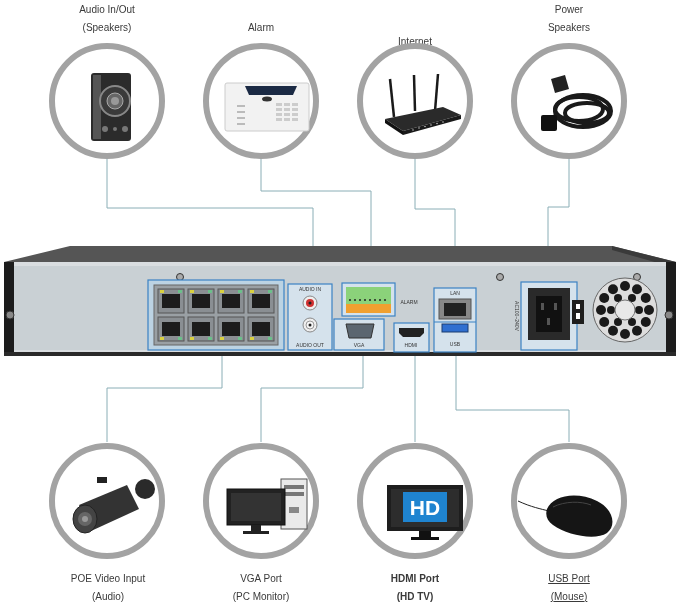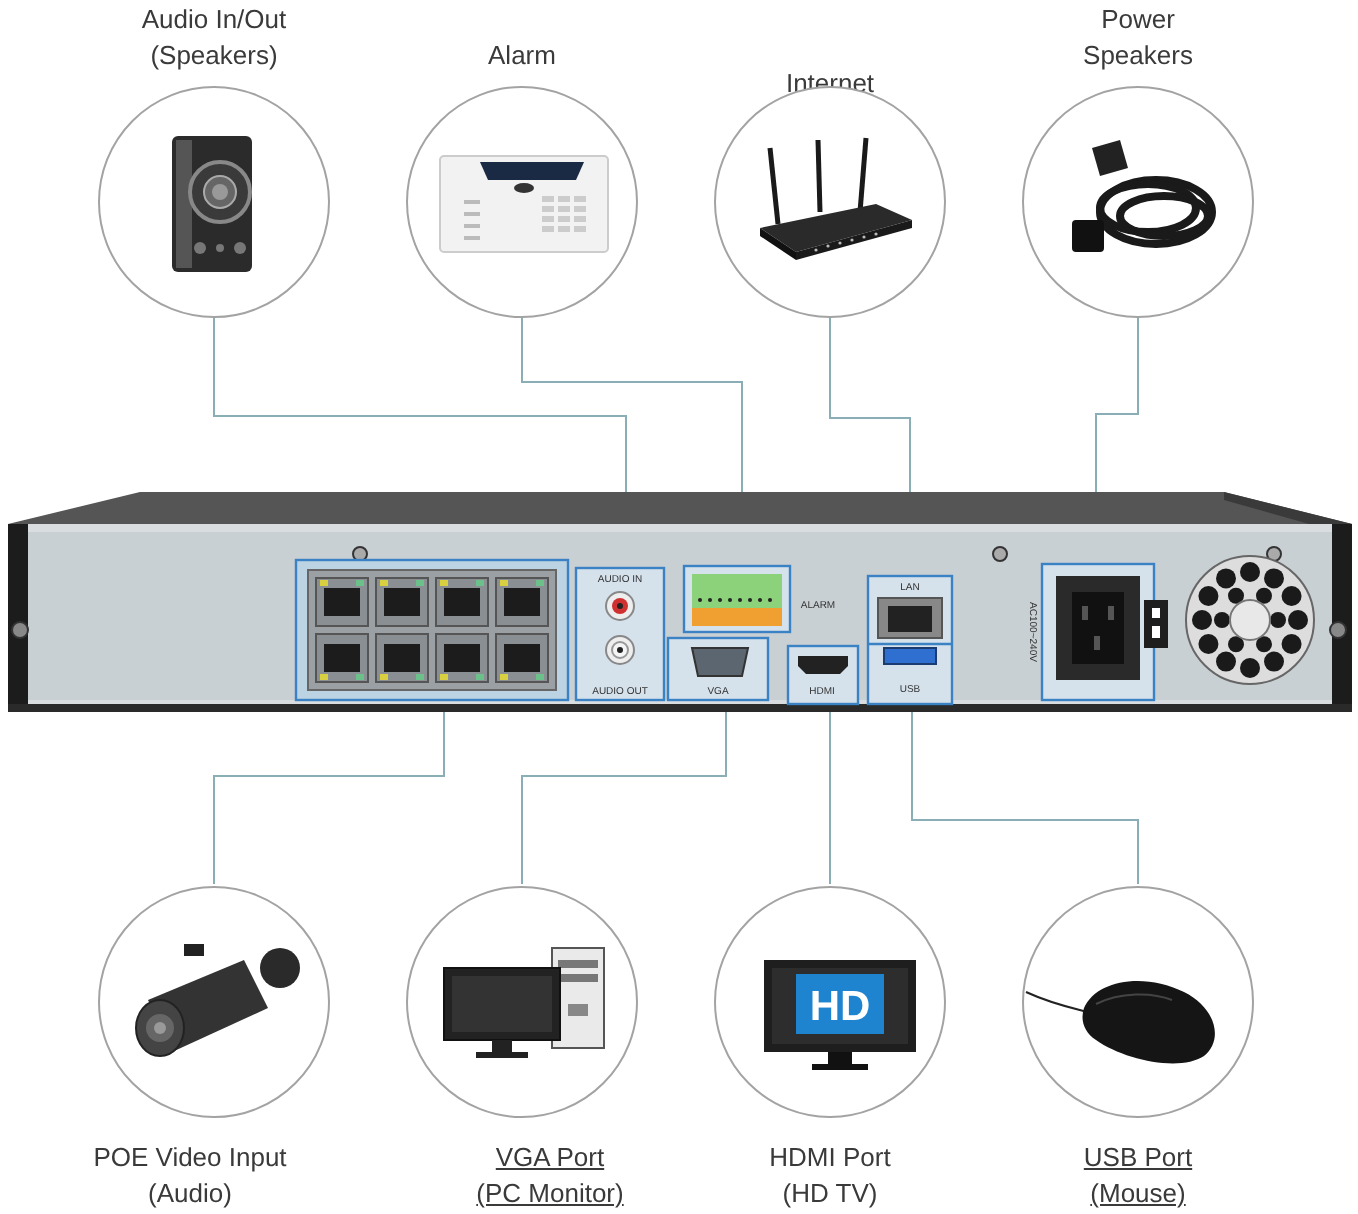--- a/index.html
+++ b/index.html
@@ -1,20 +1,20 @@
 <!DOCTYPE html>
 <html><head>
 <meta charset="utf-8">
 <style>
   html, body { margin: 0; padding: 0; background: #ffffff; }
   body { width: 679px; height: 607px; position: relative; overflow: hidden;
          font-family: "Liberation Sans", "DejaVu Sans", sans-serif; color: #3a3a3a; }
-  .label { position: absolute; text-align: center; font-size: 13px; line-height: 18px; width: 150px; }
+  .label { position: absolute; text-align: center; font-size: 10px; line-height: 18px; width: 150px; }
   .circle { position: absolute; width: 116px; height: 116px; border-radius: 50%;
-            border: 1px solid #a3a3a3; background: #fff; box-sizing: border-box; }
+            border: 6px solid #a3a3a3; background: #fff; box-sizing: border-box; }
   svg.overlay { position: absolute; left: 0; top: 0; }
   .port-label { font-family: "Liberation Sans", sans-serif; font-size: 5px; fill: #333; }
 </style>
 </head>
 <body>
 
 <svg class="overlay" width="679" height="607" viewBox="0 0 679 607">
   <g fill="none" stroke="#8aaeb6" stroke-width="1">
 
     <polyline points="107,159 107,208 313,208 313,262"></polyline>
@@ -305,28 +305,28 @@
   </svg>
 </div>
 <div class="circle" style="left:511px; top:443px;">
   <svg width="116" height="116" viewBox="0 0 116 116">
     <path d="M1,52 C14,58 24,60 32,62" stroke="#222" fill="none" stroke-width="1"></path>
     <path d="M30,60 C36,46 60,42 80,52 C96,60 100,76 90,84 C78,92 50,86 36,76 C30,72 28,66 30,60 Z" fill="#151515"></path>
     <path d="M36,58 C48,52 64,52 74,56" stroke="#444" fill="none"></path>
   </svg>
 </div>
 
-<div class="label" style="left:20px; top:570px;">
+<div class="label" style="left:33px; top:570px;">
   <div>POE Video Input</div>
   <div>(Audio)</div>
 </div>
-<div class="label" style="left:200px; top:570px;text-decoration:underline;">
+<div class="label" style="left:186px; top:570px;">
   <div>VGA Port</div>
   <div>(PC Monitor)</div>
 </div>
-<div class="label" style="left:340px; top:570px;">
+<div class="label" style="left:340px; top:570px;font-weight:bold;">
   <div>HDMI Port</div>
   <div>(HD TV)</div>
 </div>
 <div class="label" style="left:494px; top:570px;text-decoration:underline;">
   <div>USB Port</div>
   <div>(Mouse)</div>
 </div>
 
 </body></html>

